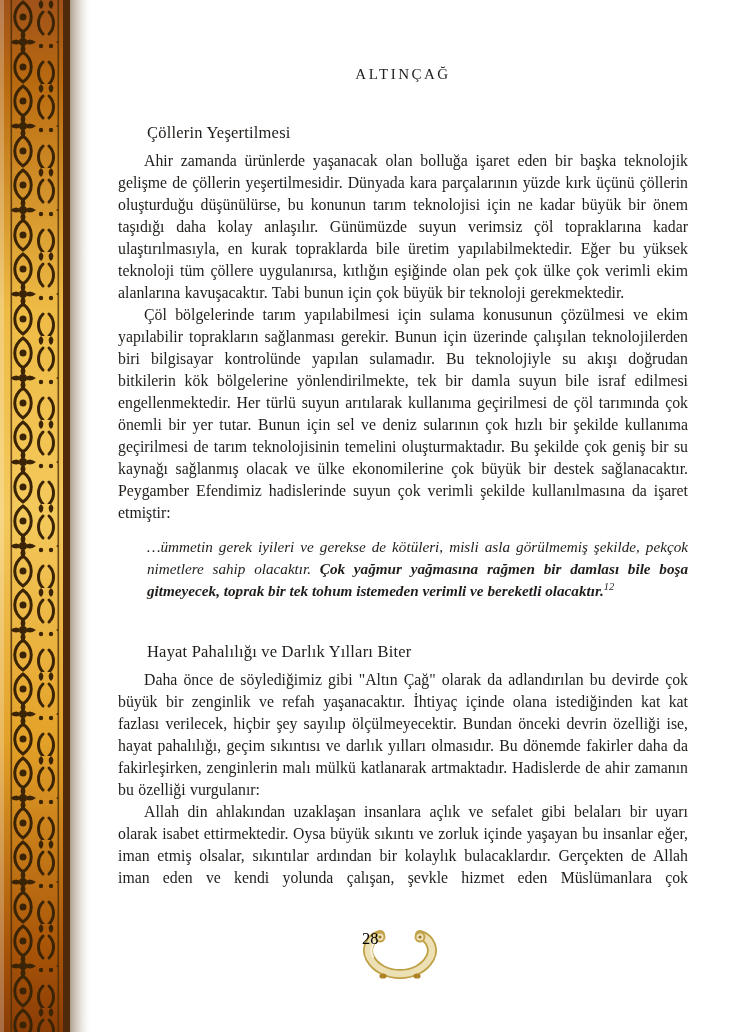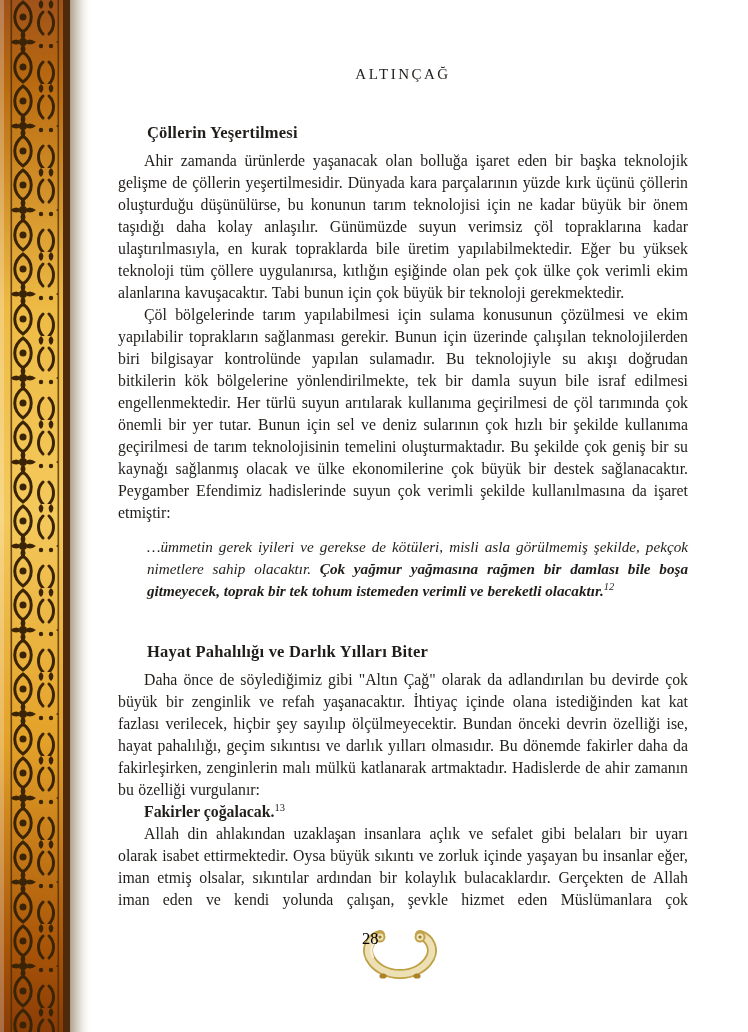--- a/index.html
+++ b/index.html
@@ -16,21 +16,21 @@
     position:absolute; left:118px; top:50px; width:570px;
   }
   .running-header {
     text-align:center;
     font-size:15px;
     letter-spacing:2.5px;
     margin:16px;
   }
   .section-heading {
     font-size:16.5px;
-    font-weight:bold;
+    font-weight:normal;
     margin:40px 0 7px 29px;
     letter-spacing:0.2px;
   }
   .section-heading.second { }
   p.body-par {
     margin:0;
     font-size:15.8px;
     line-height:22px;
     text-align:justify;
     text-indent:26px;
@@ -127,21 +127,20 @@
   <div class="running-header">ALTINÇAĞ</div>
 
   <h2 class="section-heading">Çöllerin Yeşertilmesi</h2>
   <p class="body-par">Ahir zamanda ürünlerde yaşanacak olan bolluğa işaret eden bir başka teknolojik gelişme de çöllerin yeşertilmesidir. Dünyada kara parçalarının yüzde kırk üçünü çöllerin oluşturduğu düşünülürse, bu konunun tarım teknolojisi için ne kadar büyük bir önem taşıdığı daha kolay anlaşılır. Günümüzde suyun verimsiz çöl topraklarına kadar ulaştırılmasıyla, en kurak topraklarda bile üretim yapılabilmektedir. Eğer bu yüksek teknoloji tüm çöllere uygulanırsa, kıtlığın eşiğinde olan pek çok ülke çok verimli ekim alanlarına kavuşacaktır. Tabi bunun için çok büyük bir teknoloji gerekmektedir.</p>
   <p class="body-par">Çöl bölgelerinde tarım yapılabilmesi için sulama konusunun çözülmesi ve ekim yapılabilir toprakların sağlanması gerekir. Bunun için üzerinde çalışılan teknolojilerden biri bilgisayar kontrolünde yapılan sulamadır. Bu teknolojiyle su akışı doğrudan bitkilerin kök bölgelerine yönlendirilmekte, tek bir damla suyun bile israf edilmesi engellenmektedir. Her türlü suyun arıtılarak kullanıma geçirilmesi de çöl tarımında çok önemli bir yer tutar. Bunun için sel ve deniz sularının çok hızlı bir şekilde kullanıma geçirilmesi de tarım teknolojisinin temelini oluşturmaktadır. Bu şekilde çok geniş bir su kaynağı sağlanmış olacak ve ülke ekonomilerine çok büyük bir destek sağlanacaktır. Peygamber Efendimiz hadislerinde suyun çok verimli şekilde kullanılmasına da işaret etmiştir:</p>
 
   <p class="quote"><span>…ümmetin gerek iyileri ve gerekse de kötüleri, misli asla görülmemiş şekilde, pekçok nimetlere sahip olacaktır. </span><b>Çok yağmur yağmasına rağmen bir damlası bile boşa gitmeyecek, toprak bir tek tohum istemeden verimli ve bereketli olacaktır.</b><sup class="fn">12</sup></p>
 
   <h2 class="section-heading second">Hayat Pahalılığı ve Darlık Yılları Biter</h2>
   <p class="body-par">Daha önce de söylediğimiz gibi "Altın Çağ" olarak da adlandırılan bu devirde çok büyük bir zenginlik ve refah yaşanacaktır. İhtiyaç içinde olana istediğinden kat kat fazlası verilecek, hiçbir şey sayılıp ölçülmeyecektir. Bundan önceki devrin özelliği ise, hayat pahalılığı, geçim sıkıntısı ve darlık yılları olmasıdır. Bu dönemde fakirler daha da fakirleşirken, zenginlerin malı mülkü katlanarak artmaktadır. Hadislerde de ahir zamanın bu özelliği vurgulanır:</p>
-  <p class="hadith-line"><b>Fakirler çoğalacak.</b><sup class="fn">13</sup></p>
   <p class="body-par cut">Allah din ahlakından uzaklaşan insanlara açlık ve sefalet gibi belaları bir uyarı olarak isabet ettirmektedir. Oysa büyük sıkıntı ve zorluk içinde yaşayan bu insanlar eğer, iman etmiş olsalar, sıkıntılar ardından bir kolaylık bulacaklardır. Gerçekten de Allah iman eden ve kendi yolunda çalışan, şevkle hizmet eden Müslümanlara çok</p>
 </div>
 
 <div class="pagenum-wrap">
   <svg width="76" height="54" viewBox="0 0 76 54" xmlns="http://www.w3.org/2000/svg">
     <g fill="none" stroke-linecap="round">
       <path d="M18 9 C8 12 3 23 8 32 C14 43 26 48 38 48 C50 48 62 43 68 32 C73 23 68 12 58 9" stroke="#bfa045" stroke-width="10"></path>
       <path d="M18 9 C8 12 3 23 8 32 C14 43 26 48 38 48 C50 48 62 43 68 32 C73 23 68 12 58 9" stroke="#ece0b4" stroke-width="6.5"></path>
       <path d="M20 11 C11 14 7 23 11 31" stroke="#f9f3dd" stroke-width="2"></path>
       <circle cx="18" cy="11" r="4.5" stroke="#c2a24a" stroke-width="2" fill="#efe4bb"></circle>

